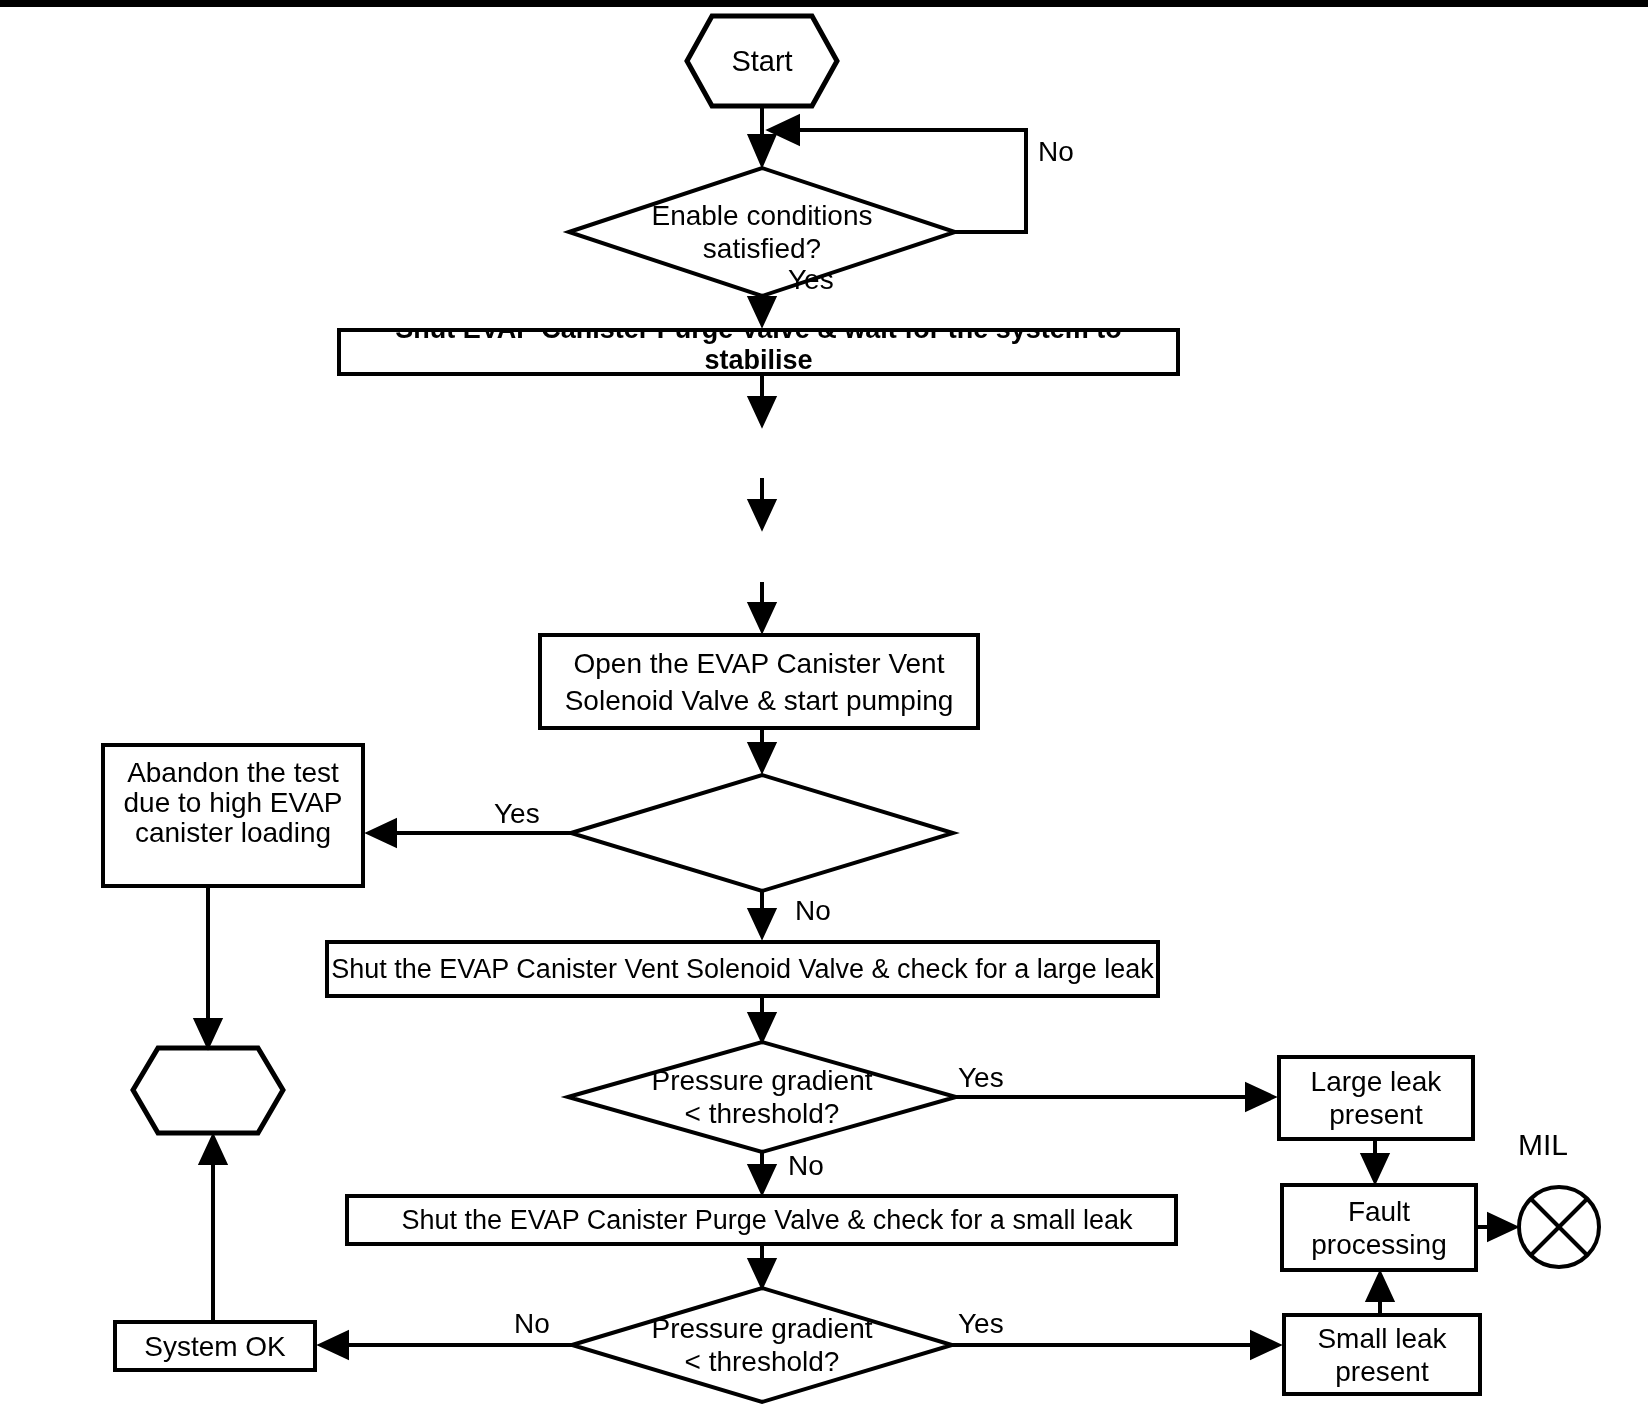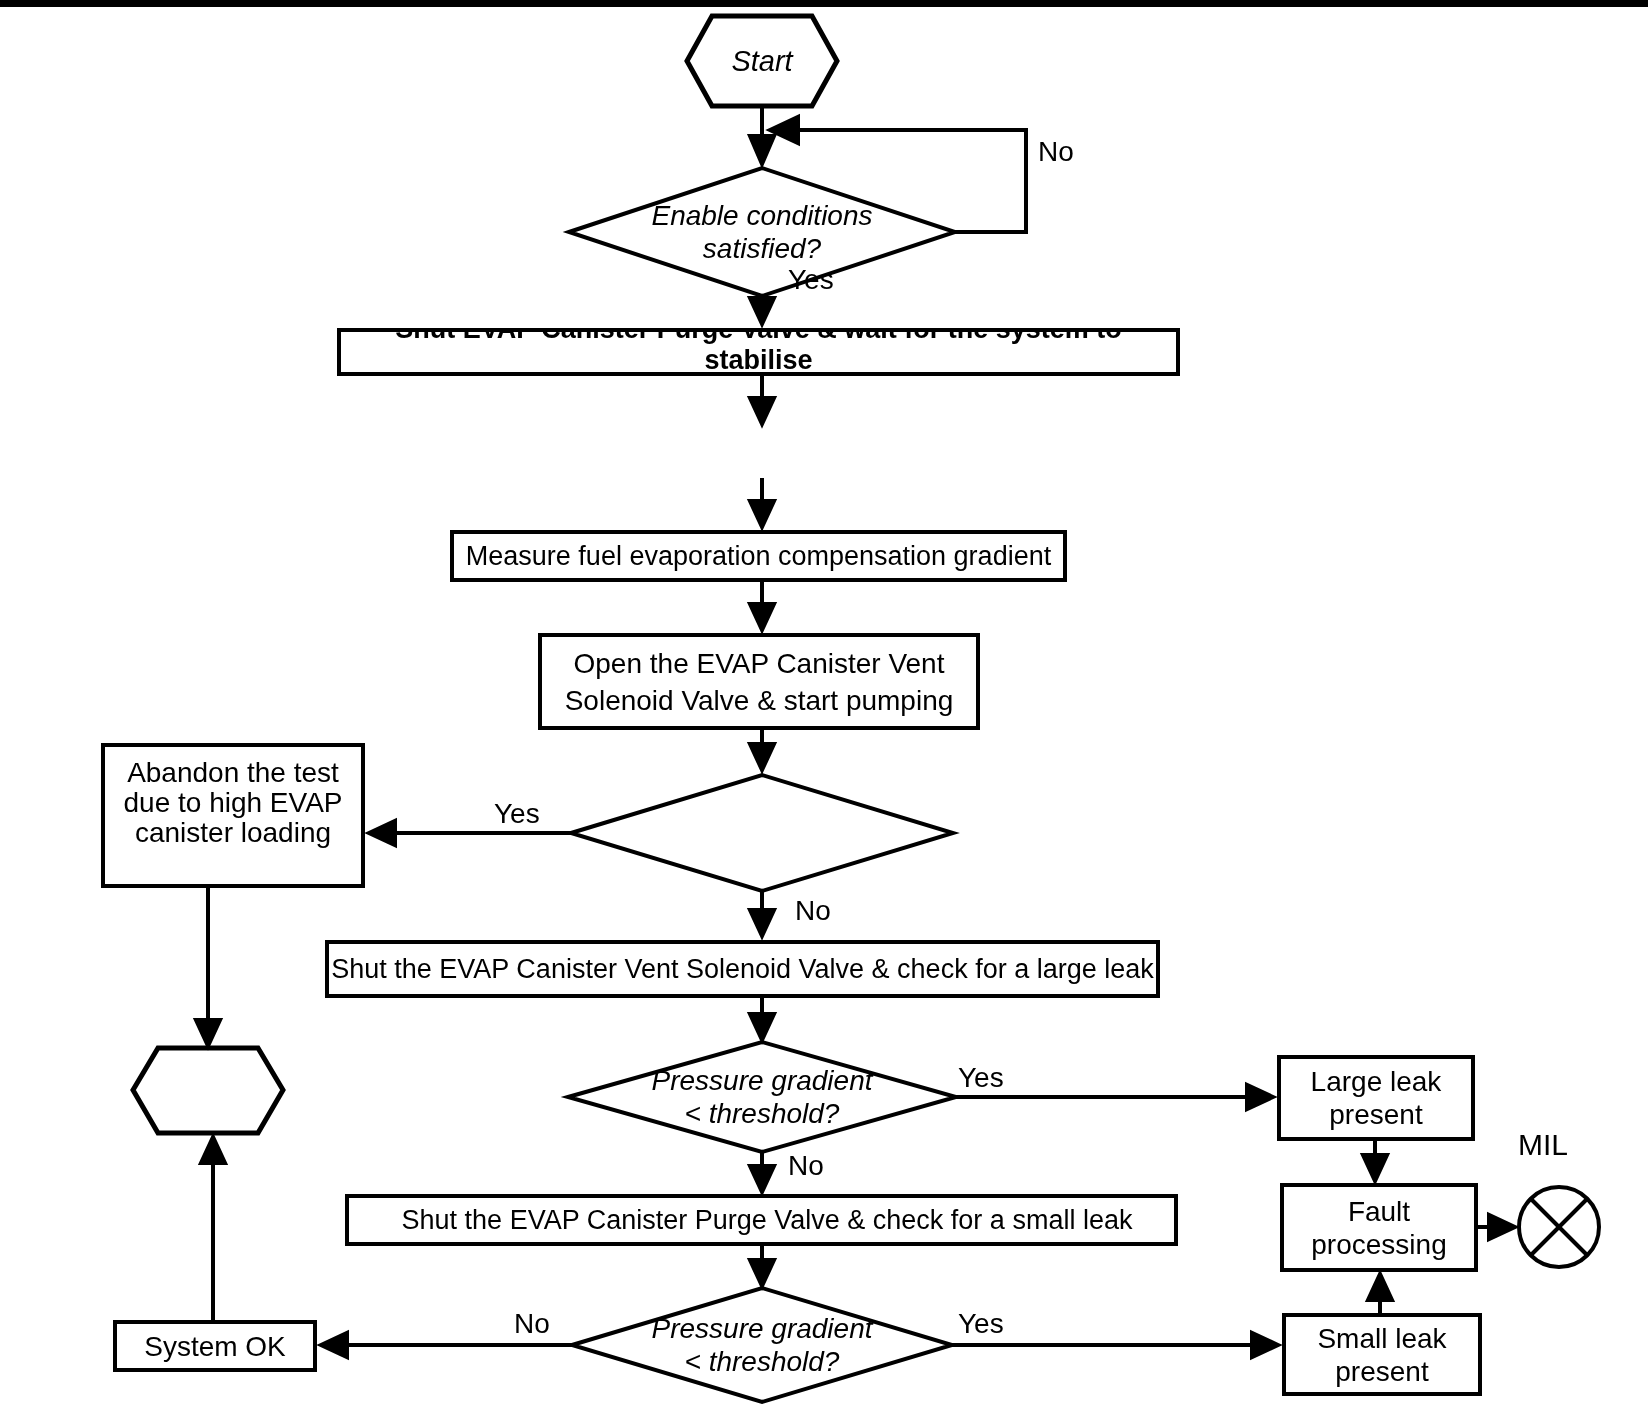--- a/index.html
+++ b/index.html
@@ -12,21 +12,21 @@
   .node{
     position:absolute;box-sizing:border-box;border:4px solid #000;background:#fff;
     display:flex;align-items:center;justify-content:center;text-align:center;
     font-size:27px;line-height:31px;white-space:pre-line;
   }
   .clip-bottom{align-items:flex-end;overflow:hidden;font-weight:bold;}
   .clip-bottom span{display:block;margin-bottom:-4px;}
   .top-pad{align-items:flex-start;padding-top:11px;font-size:28px;line-height:30px;}
   .txt{
     position:absolute;display:flex;align-items:center;justify-content:center;text-align:center;
-    font-size:28px;line-height:33px;white-space:pre-line;font-style:italic;
+    font-size:28px;line-height:33px;white-space:pre-line;
   }
   .lbl{position:absolute;font-size:28px;line-height:28px;white-space:nowrap;}
   .big{font-size:29px;}
   .mil{font-size:30px;}
 </style>
 </head>
 <body>
 
 <div id="canvas">
 
@@ -160,21 +160,20 @@
 
   <div class="txt" style="left:592px;top:1312px;width:340px;height:66px;">Pressure gradient
 &lt; threshold?</div>
 
 
   <div class="node clip-bottom" style="left:337px;top:328px;width:843px;height:48px;">
     <span>Shut EVAP Canister Purge Valve &amp; wait for the system to stabilise</span>
   </div>
 
 
-  <div class="node" style="left:450px;top:530px;width:617px;height:52px;">Measure fuel evaporation compensation gradient</div>
 
   <div class="node" style="left:538px;top:633px;width:442px;height:97px;font-size:28px;line-height:37px;">Open the EVAP Canister Vent
 Solenoid Valve &amp; start pumping</div>
 
   <div class="node" style="left:325px;top:940px;width:835px;height:58px;">Shut the EVAP Canister Vent Solenoid Valve &amp; check for a large leak</div>
 
   <div class="node top-pad" style="left:101px;top:743px;width:264px;height:145px;">Abandon the test
 due to high EVAP
 canister loading</div>
 

